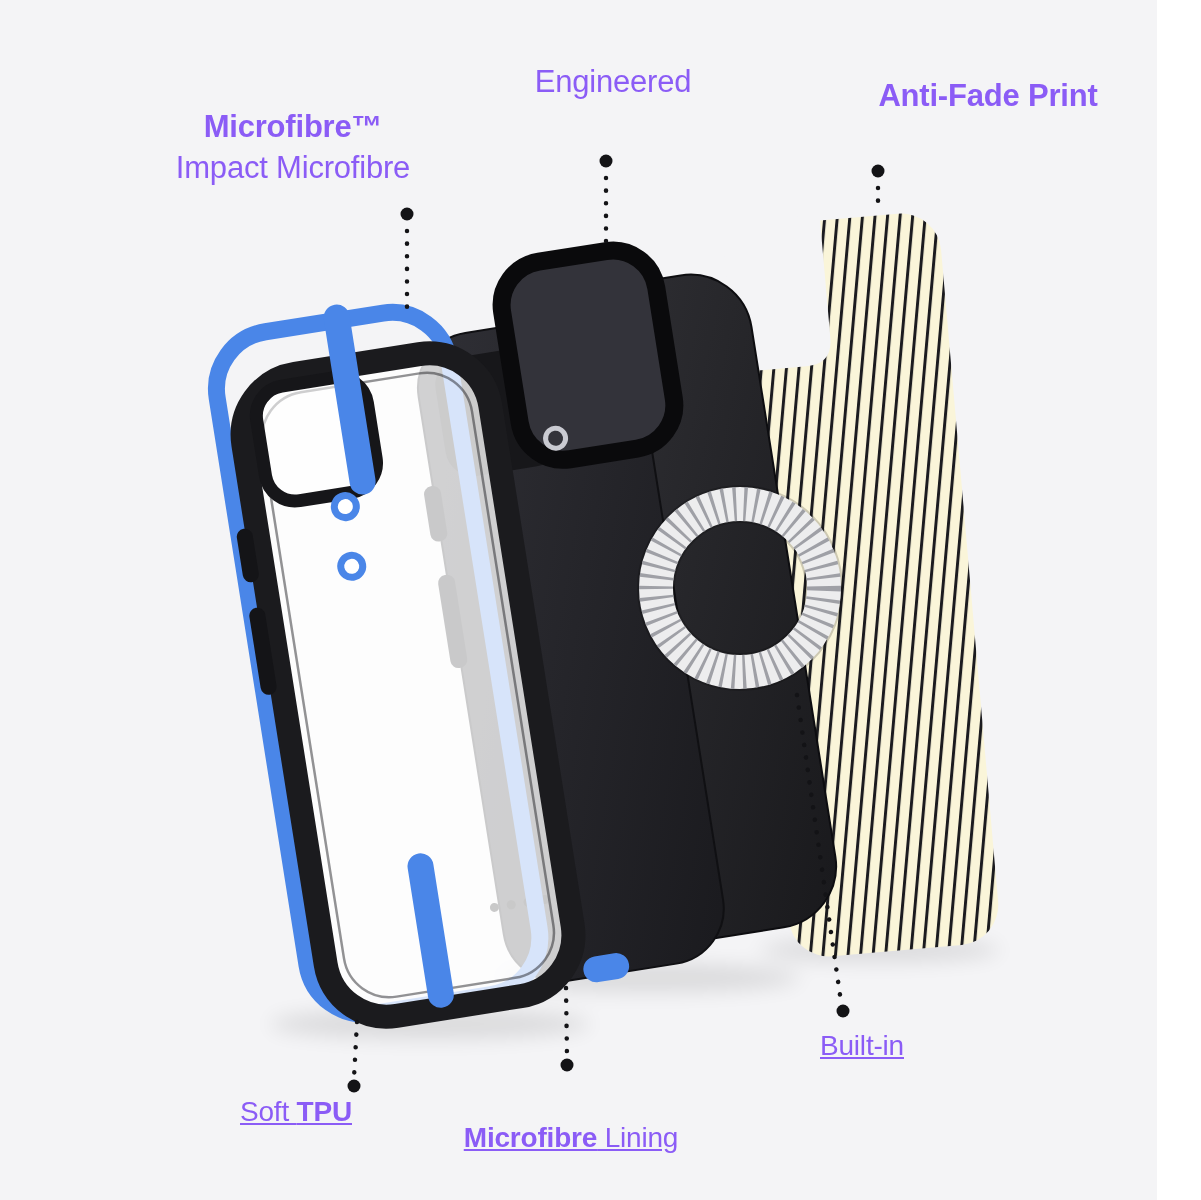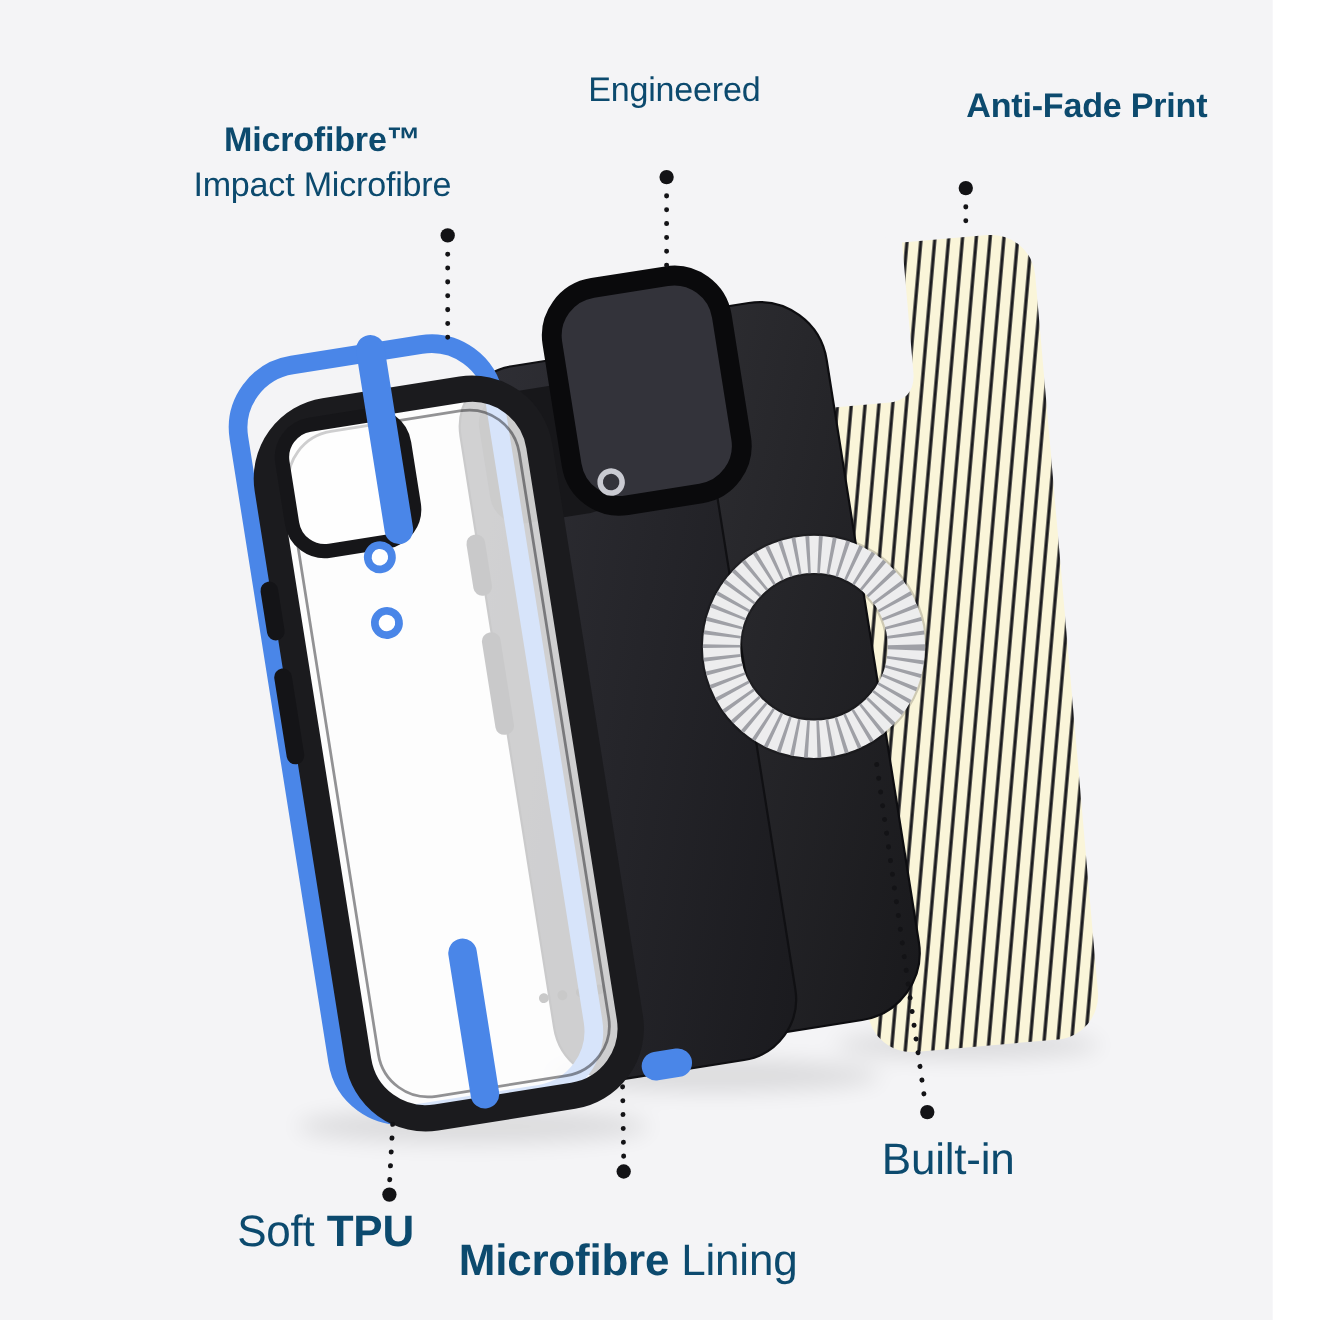--- a/index.html
+++ b/index.html
@@ -1,22 +1,22 @@
 <!DOCTYPE html>
 <html><head>
 <meta charset="utf-8">
 <style>
   html,body{margin:0;padding:0;}
   body{width:1201px;height:1200px;background:#f4f4f6;font-family:"Liberation Sans",sans-serif;}
   .stage{position:relative;width:1201px;height:1200px;background:#f4f4f6;overflow:hidden;}
   .stage svg{position:absolute;left:0;top:0;}
   .gutter{position:absolute;right:0;top:0;width:44px;height:1200px;background:#ffffff;}
-  .callout{position:absolute;transform:translateX(-50%);text-align:center;color:#0c4a6e;
+  .callout{position:absolute;transform:translateX(-50%);text-align:center;color:#8b5cf6;
            font-size:31px;line-height:1.32;white-space:nowrap;letter-spacing:-0.2px;}
-  .callout.big{font-size:40px;}
+  .callout.big{font-size:28px;text-decoration:underline;}
   .bold{font-weight:700;}
 </style>
 </head>
 <body>
 
 <div class="stage">
 
   <div class="gutter"></div>
 
   <svg width="1201" height="1200" viewBox="0 0 1201 1200">

